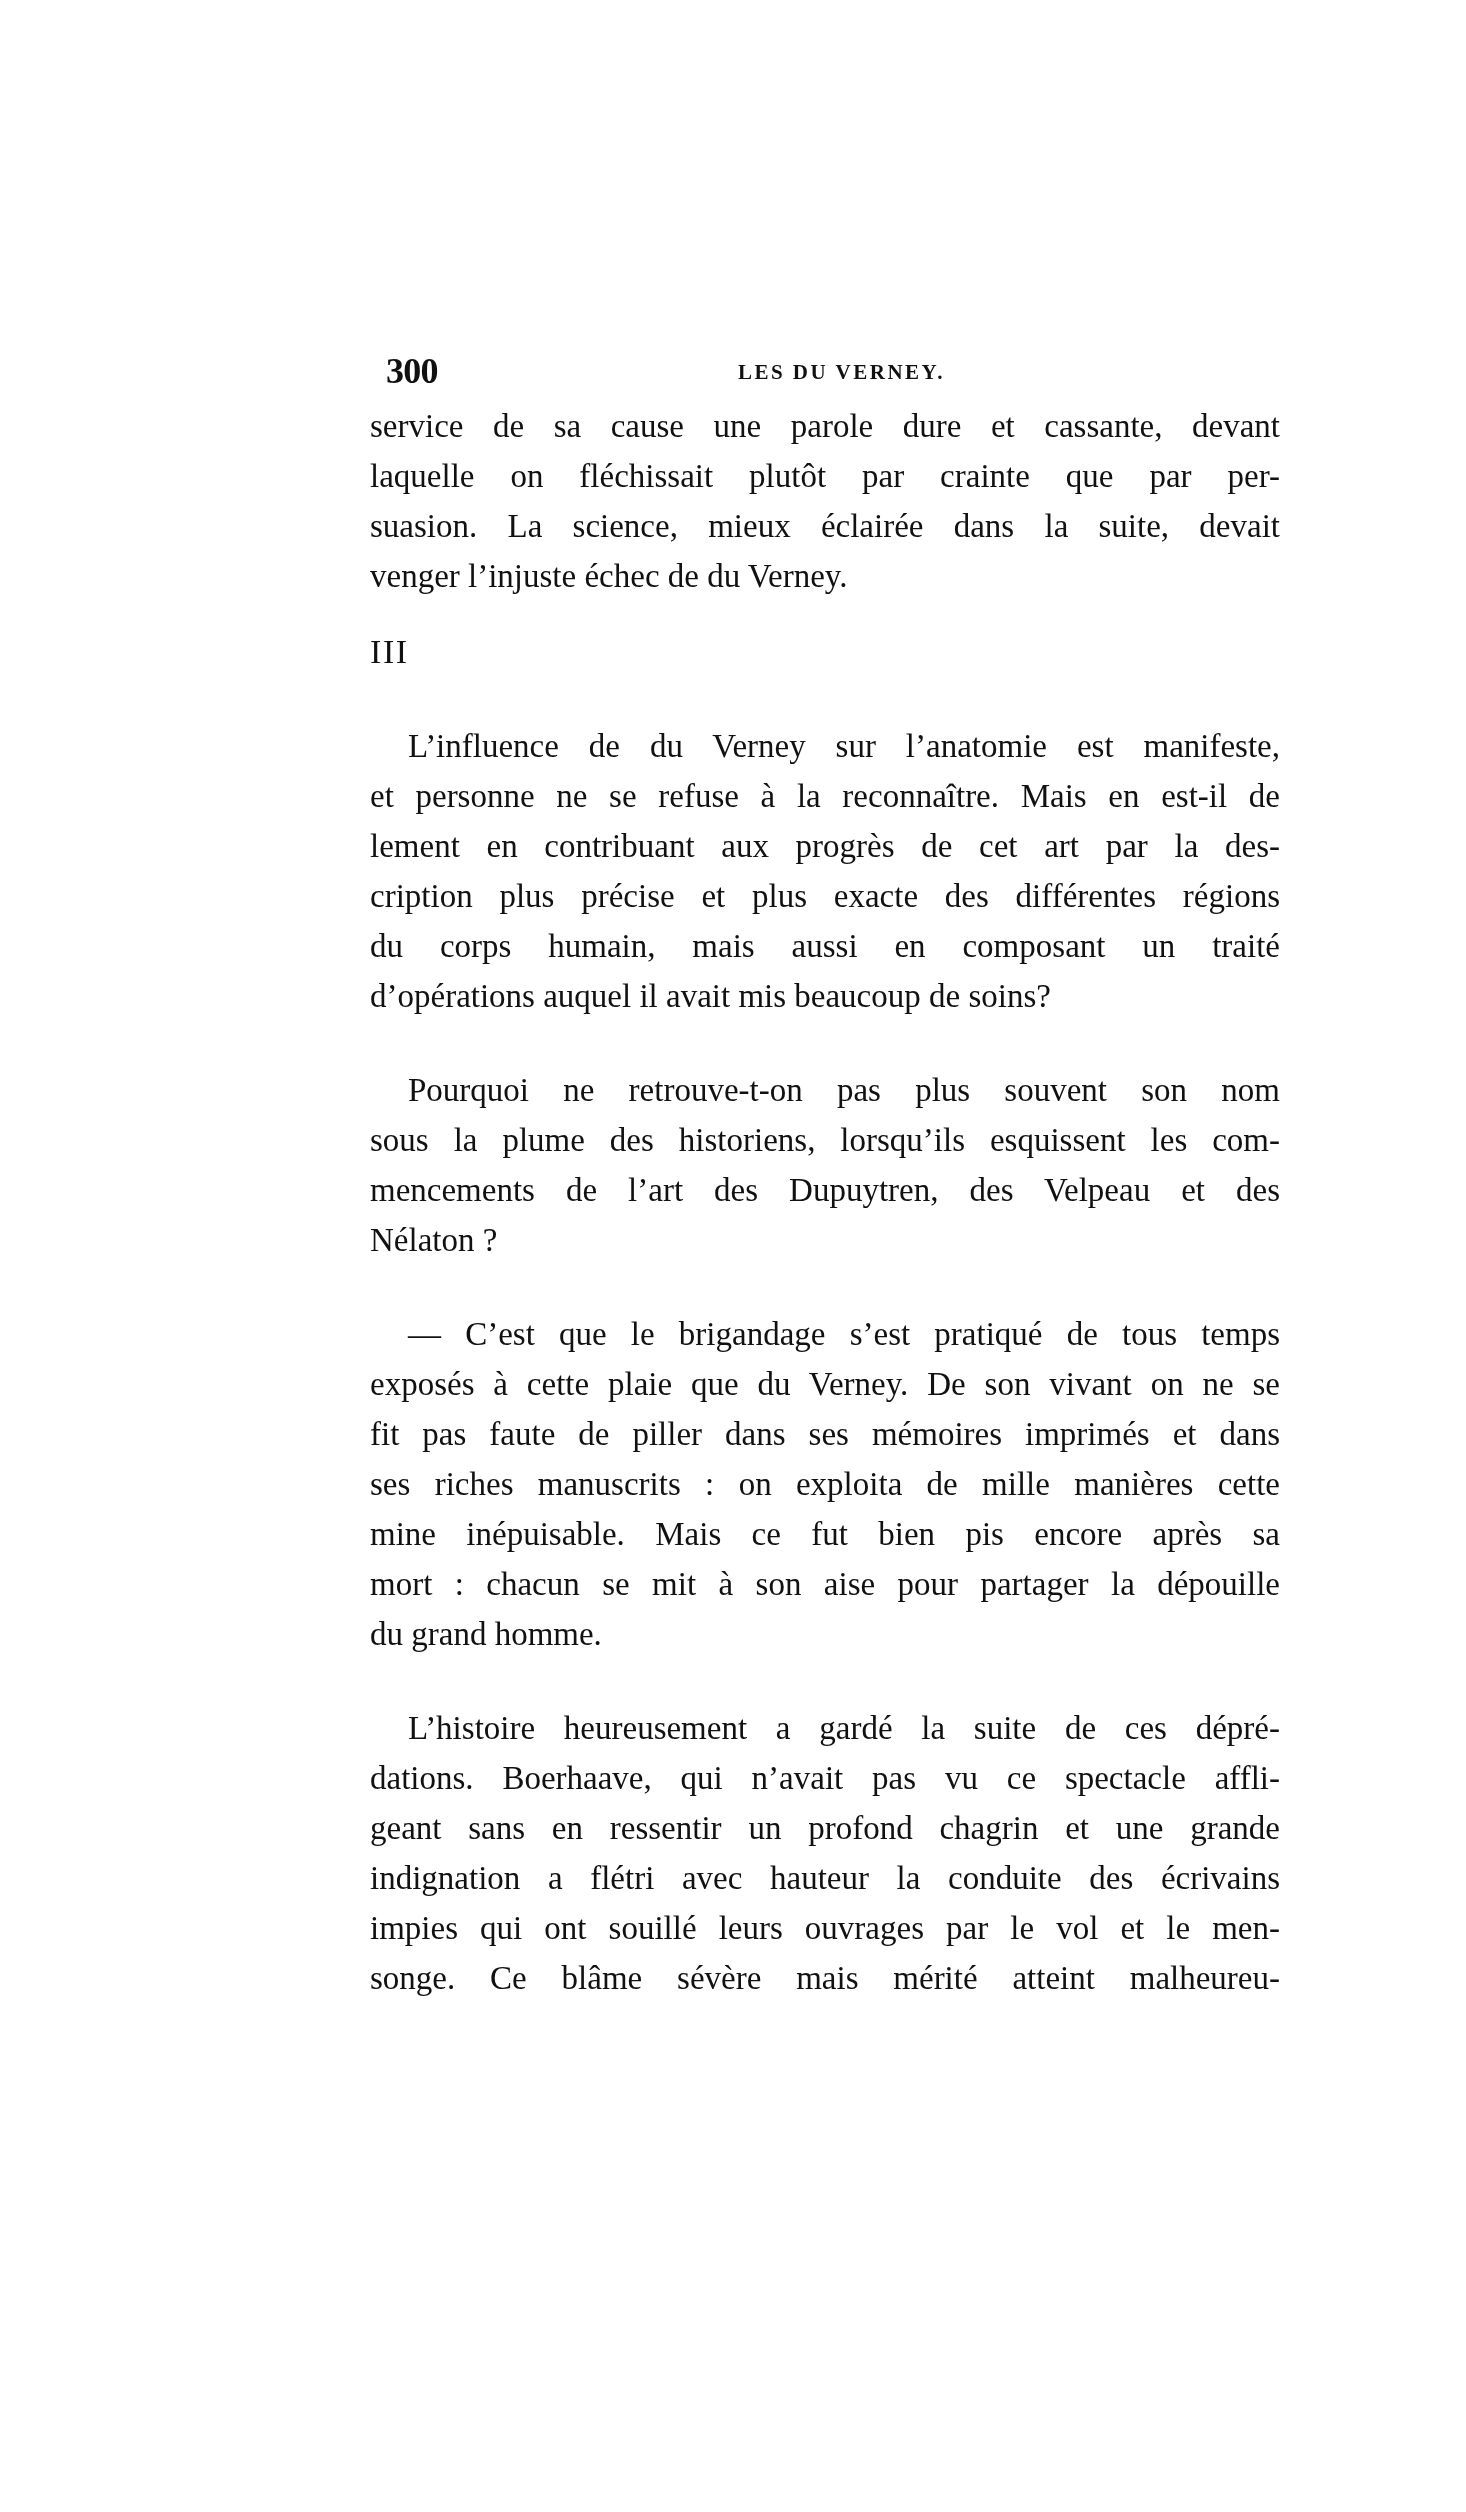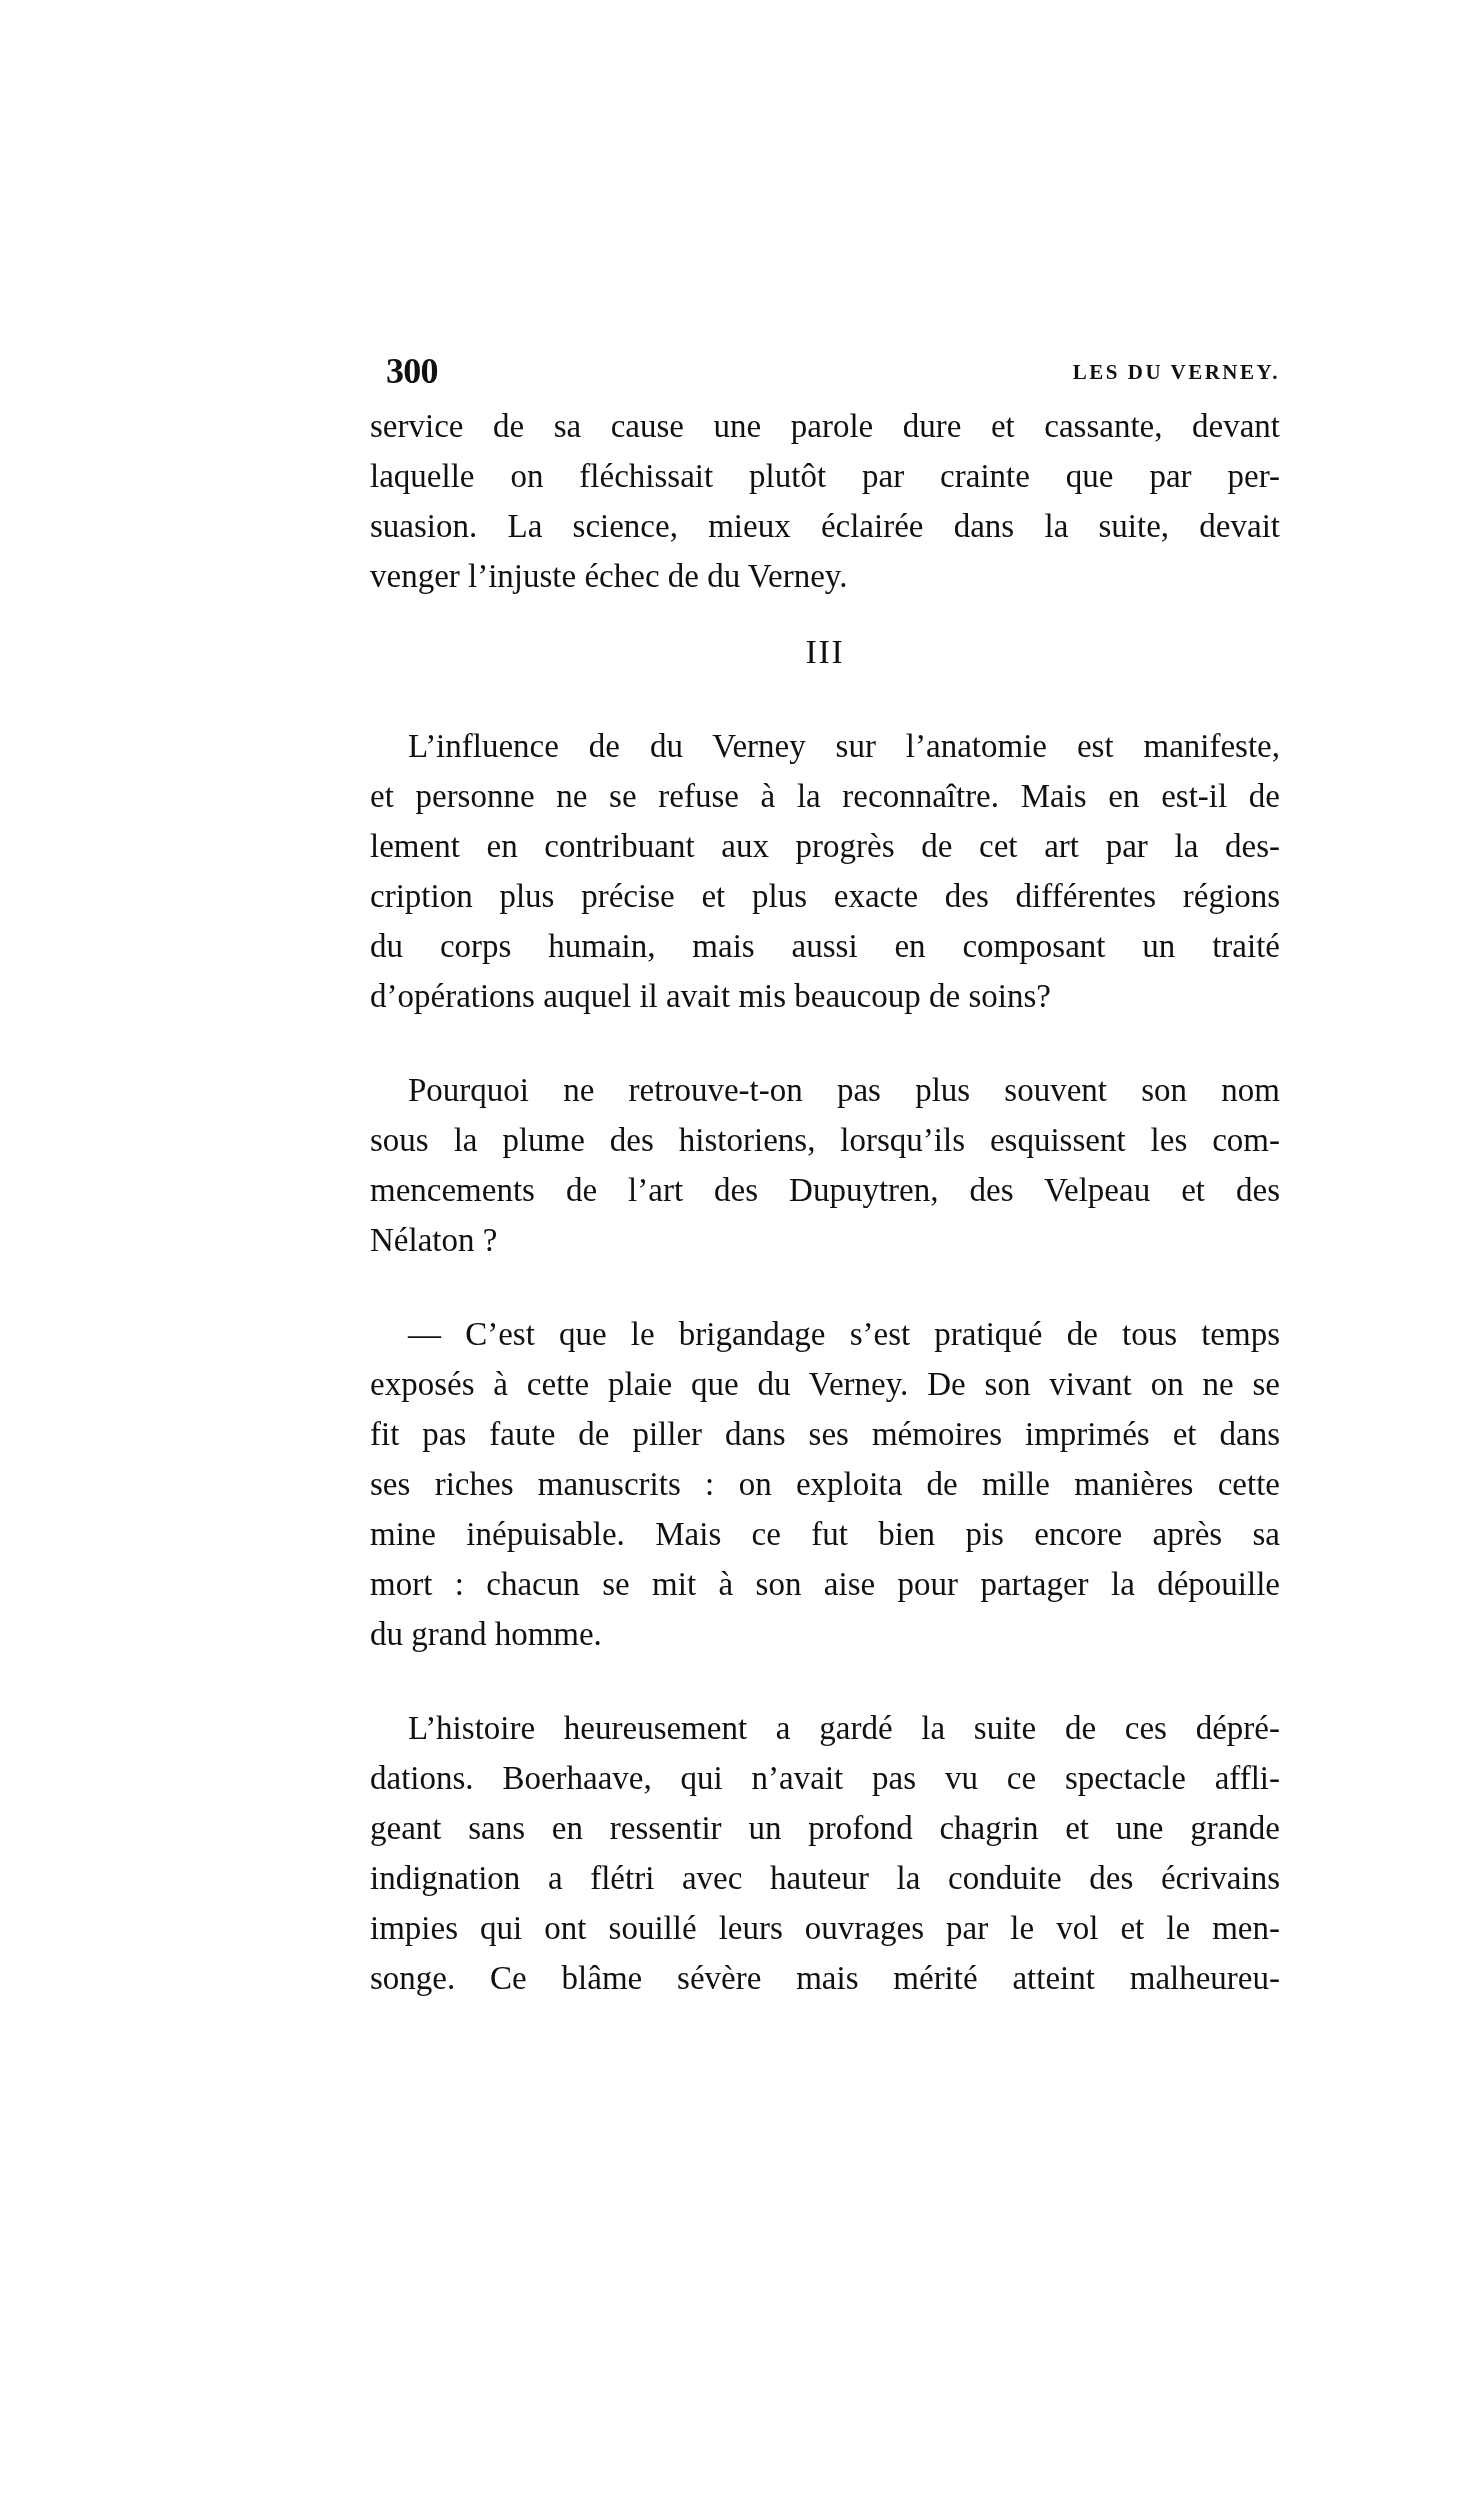--- a/index.html
+++ b/index.html
@@ -1,28 +1,28 @@
 <!DOCTYPE html>
 <html style="font-size:13px"><head>
 <meta charset="utf-8">
 <style>
   html, body { margin:0; padding:0; background:#ffffff; }
   body { width:1467px; height:2512px; position:relative; overflow:hidden; }
   .page { position:absolute; left:0; top:0; width:1467px; height:2512px; background:#ffffff; }
   .running-head { position:absolute; left:370px; top:350px; width:910px; height:46px;
     font-family:"Liberation Serif", serif; color:#111; }
   .page-number { position:absolute; left:16px; top:0; font-size:36px; font-weight:bold; letter-spacing:-0.8px; }
-  .running-title { position:absolute; left:0; width:100%; top:9.8px; text-align:right; font-size:21px;
+  .running-title { position:absolute; left:0; width:100%; top:9.8px; text-align:center; font-size:21px;
     font-weight:bold; letter-spacing:2.5px; padding-left:33px; box-sizing:border-box; }
   .text-block { position:absolute; left:370px; top:401px; width:910px;
     font-family:"Liberation Serif", serif; font-size:33px; line-height:50px; color:#111; }
   .line { display:block; white-space:nowrap; text-align:justify; text-align-last:justify; height:50px; }
   .line.last { text-align-last:left; }
   .line.indent { padding-left:38px;margin-top:44px; }
-  .section-heading { text-align:center; font-size:34px; height:50px; line-height:50px; margin:26px 0 38px 0;
+  .section-heading { font-size:34px; height:50px; line-height:50px; margin:26px 0 38px 0;
     letter-spacing:1.6px; }
 </style>
 </head>
 <body>
 
 <div class="page">
 
   <div class="running-head">
     <span class="page-number">300</span>
     <span class="running-title">LES DU VERNEY.</span>

